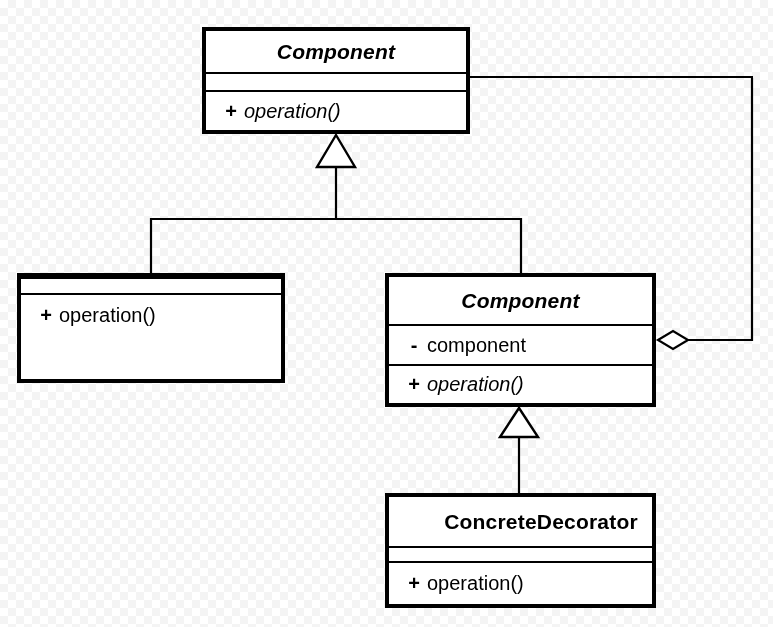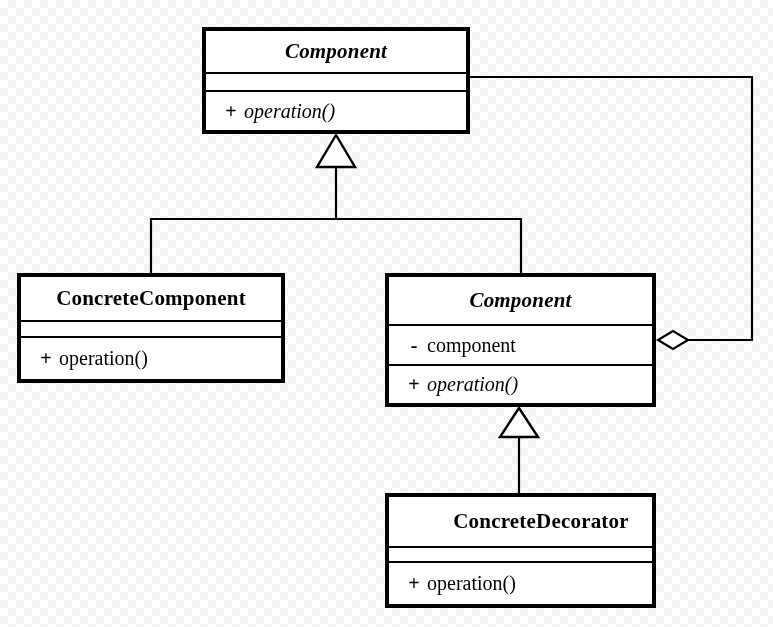--- a/index.html
+++ b/index.html
@@ -12,21 +12,21 @@
     width: 773px;
     height: 627px;
     overflow: hidden;
     
     background-color: #ffffff;
     background-image:
       linear-gradient(45deg, #f4f4f4 25%, transparent 25%, transparent 75%, #f4f4f4 75%, #f4f4f4),
       linear-gradient(45deg, #f4f4f4 25%, transparent 25%, transparent 75%, #f4f4f4 75%, #f4f4f4);
     background-size: 16px 16px;
     background-position: 0 0, 8px 8px;
-    font-family: Liberation Serif, serif;
+    font-family: Liberation Sans, sans-serif;
   }
   #edge-layer {
     position: absolute;
     left: 0;
     top: 0;
     width: 773px;
     height: 627px;
     pointer-events: none;
   }
   .uml-class {
@@ -120,23 +120,20 @@
       <span>Component</span>
     </div>
     <div class="compartment sep empty-comp" style="height:18px;"></div>
     <div class="compartment sep member italic" style="height:40px;">
       <span class="vis">+</span>
       <span class="mname">operation()</span>
     </div>
   </div>
 
   <div class="uml-class" style="left:17px; top:273px; width:268px; height:110px;">
-    <div class="compartment cls-name" style="height:43px;">
-      <span>ConcreteComponent</span>
-    </div>
     <div class="compartment sep empty-comp" style="height:16px;"></div>
     <div class="compartment sep member" style="height:43px;">
       <span class="vis">+</span>
       <span class="mname">operation()</span>
     </div>
   </div>
 
   <div class="uml-class" style="left:385px; top:273px; width:271px; height:134px;">
     <div class="compartment cls-name abstract" style="height:47px;">
       <span>Component</span>

